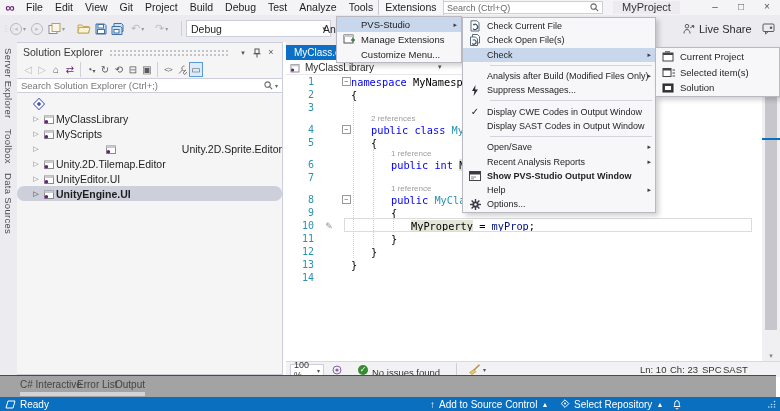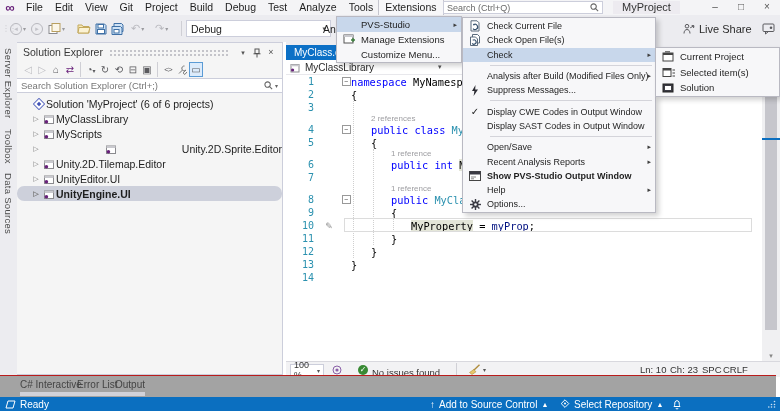--- a/index.html
+++ b/index.html
@@ -255,21 +255,20 @@
   </div>
   <div class="tree" id="soltree">
       <div class="trow" style="padding-left: 4px;">
         <span class="tarrow"></span>
         <span class="ticon">
           <svg width="12" height="12" viewBox="0 0 12 12">
             <rect x="2" y="2" width="8" height="8" transform="rotate(45 6 6)" fill="#fff" stroke="#5C6BC0"></rect>
             <rect x="4.4" y="4.4" width="3.2" height="3.2" transform="rotate(45 6 6)" fill="#3F51B5"></rect>
           </svg>
         </span>
-        <span>Solution 'MyProject' (6 of 6 projects)</span>
       </div>
       <div class="trow" style="padding-left: 14px;">
         <span class="tarrow">▷</span>
         <span class="ticon">
           <svg width="12" height="12" viewBox="0 0 12 12">
             <rect x="1.5" y="3" width="9" height="7.5" fill="#fff" stroke="#8a8a8e"></rect>
             <rect x="1.5" y="3" width="9" height="2" fill="#C9C9CE"></rect>
             <circle cx="3.4" cy="8.7" r="1.8" fill="#68217A"></circle>
           </svg>
         </span>
@@ -479,21 +478,21 @@
   <span class="abs" style="left:182px;top:2px">
     <svg width="13" height="11" viewBox="0 0 13 11">
         <line x1="11.5" y1="0.8" x2="5.5" y2="6.5" stroke="#B08D3C" stroke-width="1.4"></line>
         <path d="M5.8 5.5 L8 7.8 L4 10.5 L1.5 8.5 z" fill="#E8C76A" stroke="#B08D3C" stroke-width="0.6"></path>
       </svg>
   </span>
   <span class="abs" style="left:197px;top:4px;font-size:6px;color:#555">▾</span>
   <span class="abs" style="left:354px;top:2px">Ln: 10</span>
   <span class="abs" style="left:384px;top:2px">Ch: 23</span>
   <span class="abs" style="left:416px;top:2px">SPC</span>
-  <span class="abs" style="left:437px;top:2px">CRLF</span>
+  <span class="abs" style="left:437px;top:2px">SAST</span>
 </div>
 
 <div class="bstrip" id="bstrip">
     <div class="btab" style="left: 20px;">
       <div>C# Interactive</div>
       <div class="line"></div>
     </div>
     <div class="btab" style="left: 77px;">
       <div>Error List</div>
       <div class="line"></div>

